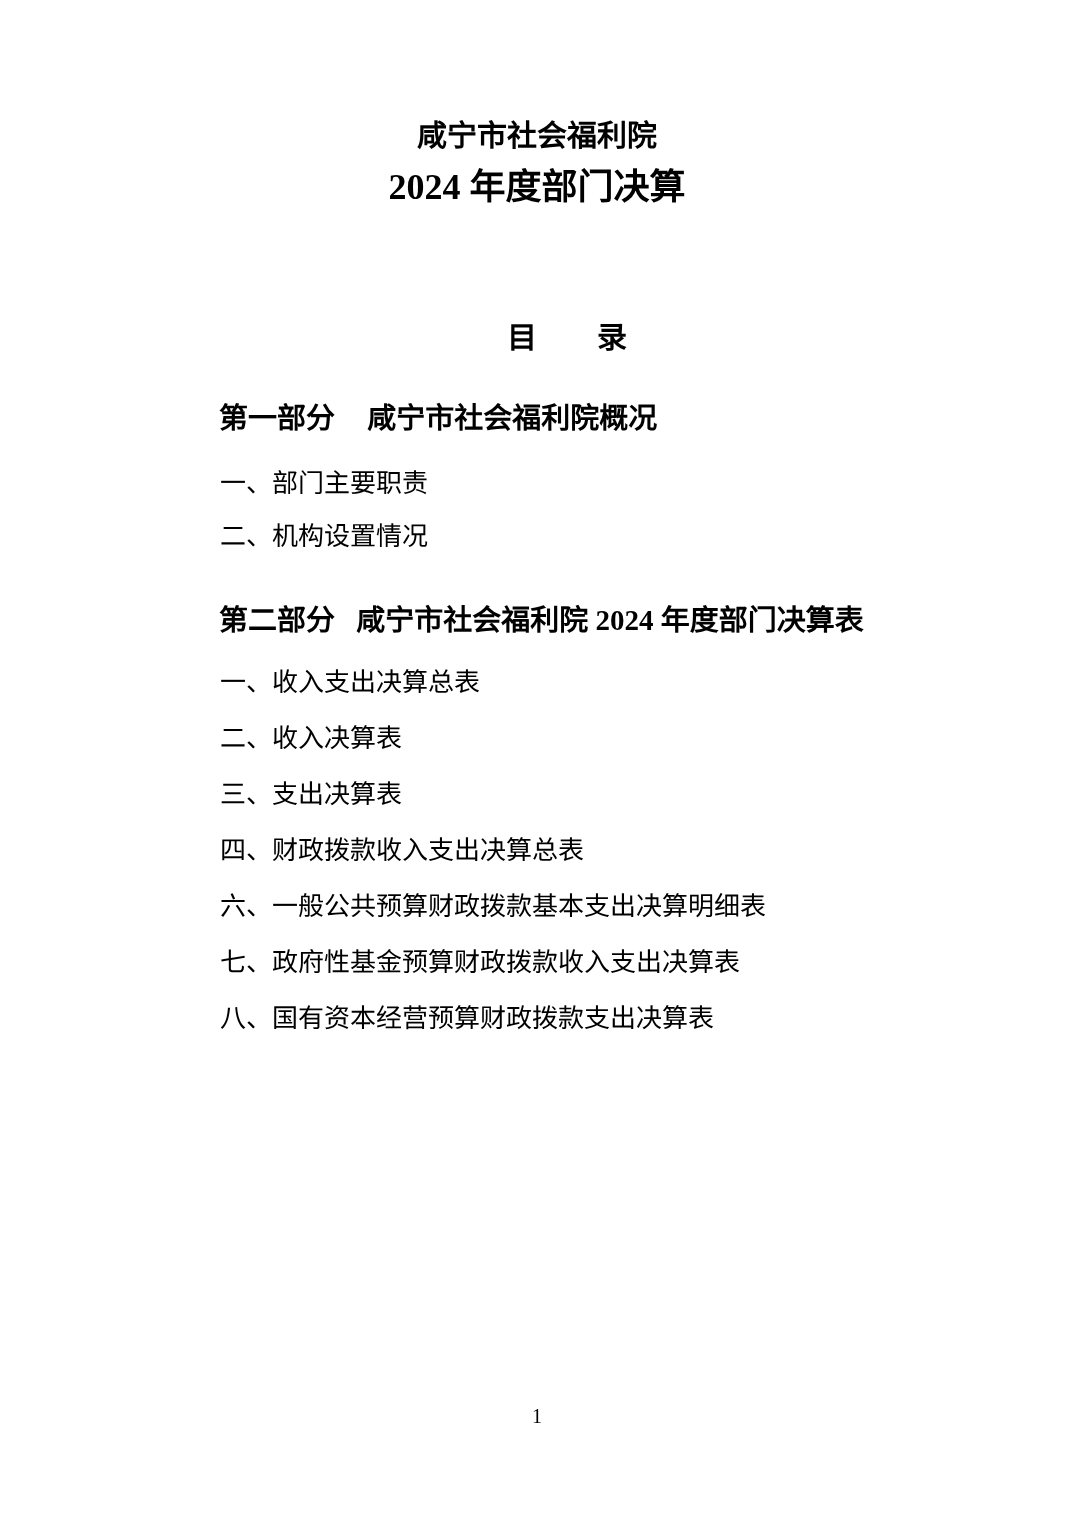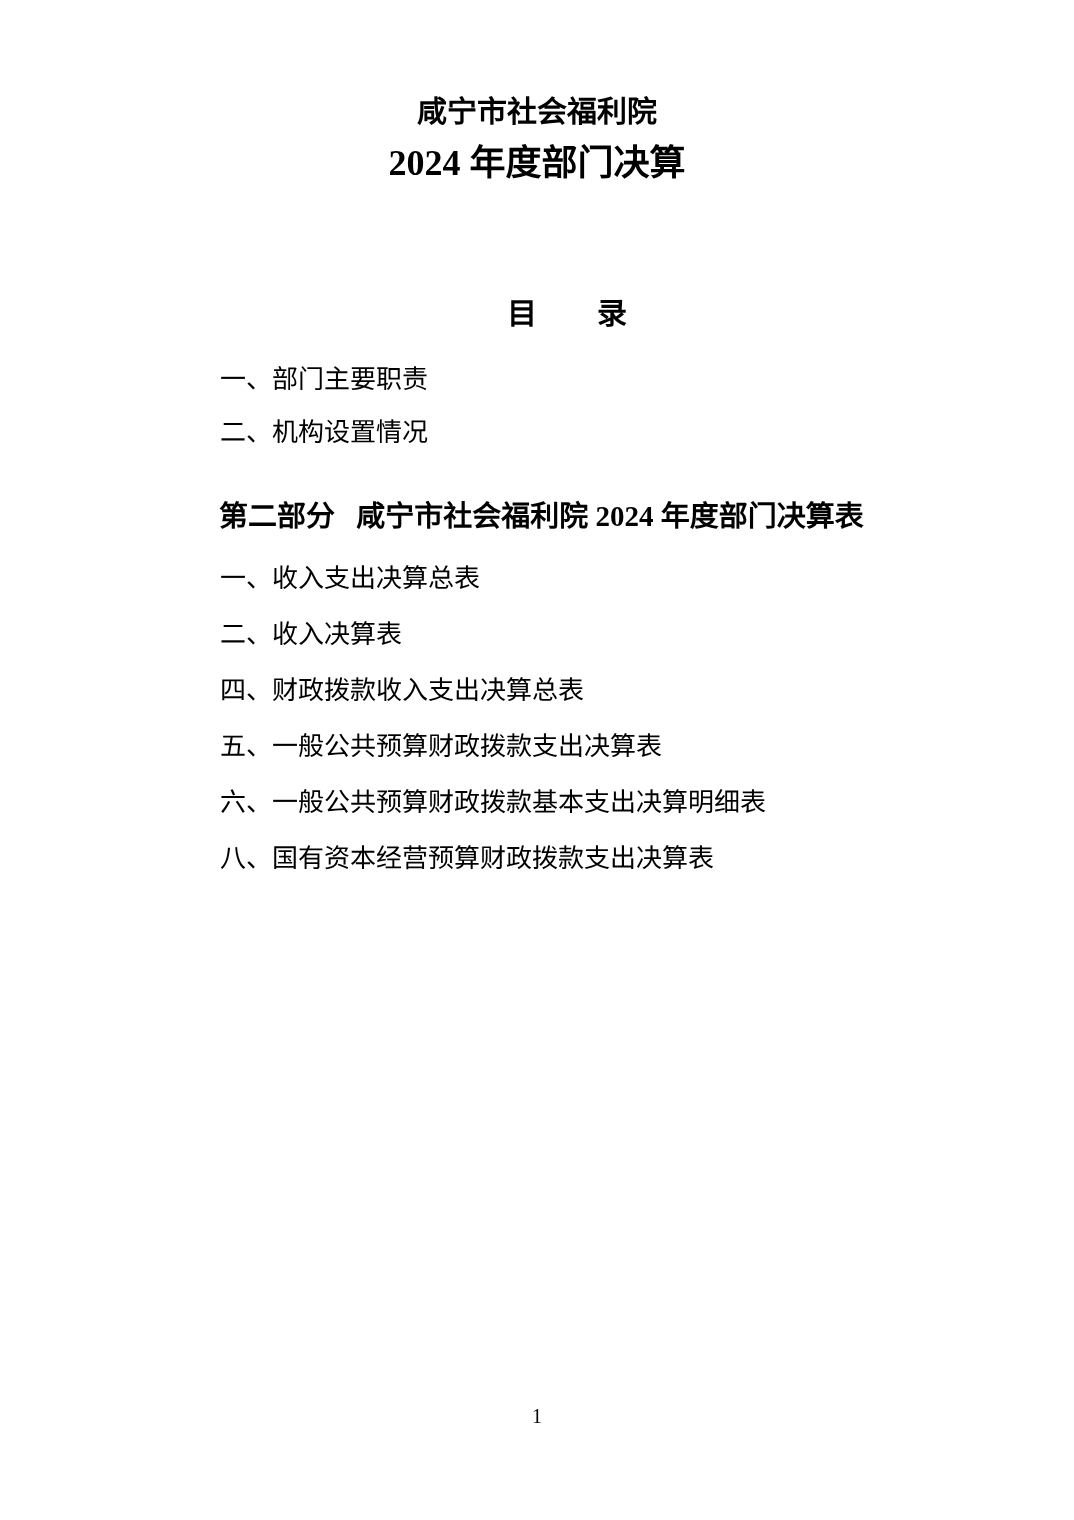--- a/index.html
+++ b/index.html
@@ -16,21 +16,21 @@
     color: #000000;
     -webkit-font-smoothing: antialiased;
   }
   .page {
     width: 1074px;
     height: 1520px;
     background: #ffffff;
     position: relative;
   }
   .doc-title-line1 {
-    padding-top: 96px;
+    padding-top: 120px;
     text-align: center;
     font-size: 30px;
     line-height: 32px;
     font-weight: bold;
     letter-spacing: 0px;
   }
   .doc-title-line2 {
     margin-top: 19px;
     text-align: center;
     font-size: 36px;
@@ -84,40 +84,45 @@
 <body>
 
 <div class="page">
 
   <div class="doc-title-line1">咸宁市社会福利院</div>
 
   <div class="doc-title-line2">2024 年度部门决算</div>
 
   <div class="toc-heading">目　　录</div>
 
+  <div class="part-heading part-heading-1">
+    <span class="part-label">第一部分</span>
+    <span class="gap-wide">咸宁市社会福利院概况</span>
+  </div>
 
   <div class="toc-item p1-first">一、部门主要职责</div>
 
   <div class="toc-item p1-next">二、机构设置情况</div>
 
   <div class="part-heading part-heading-2">
     <span class="part-label">第二部分</span>
     <span class="gap-narrow">咸宁市社会福利院 2024 年度部门决算表</span>
   </div>
 
   <div class="toc-item p2-first">一、收入支出决算总表</div>
 
   <div class="toc-item p2-next">二、收入决算表</div>
 
+  <div class="toc-item p2-next">三、支出决算表</div>
 
   <div class="toc-item p2-next">四、财政拨款收入支出决算总表</div>
 
-  <div class="toc-item p2-next">五、一般公共预算财政拨款支出决算表</div>
 
   <div class="toc-item p2-next">六、一般公共预算财政拨款基本支出决算明细表</div>
 
+  <div class="toc-item p2-next">七、政府性基金预算财政拨款收入支出决算表</div>
 
   <div class="toc-item p2-next">八、国有资本经营预算财政拨款支出决算表</div>
 
 
   <div class="page-number">1</div>
 
 </div>
 
 </body></html>

